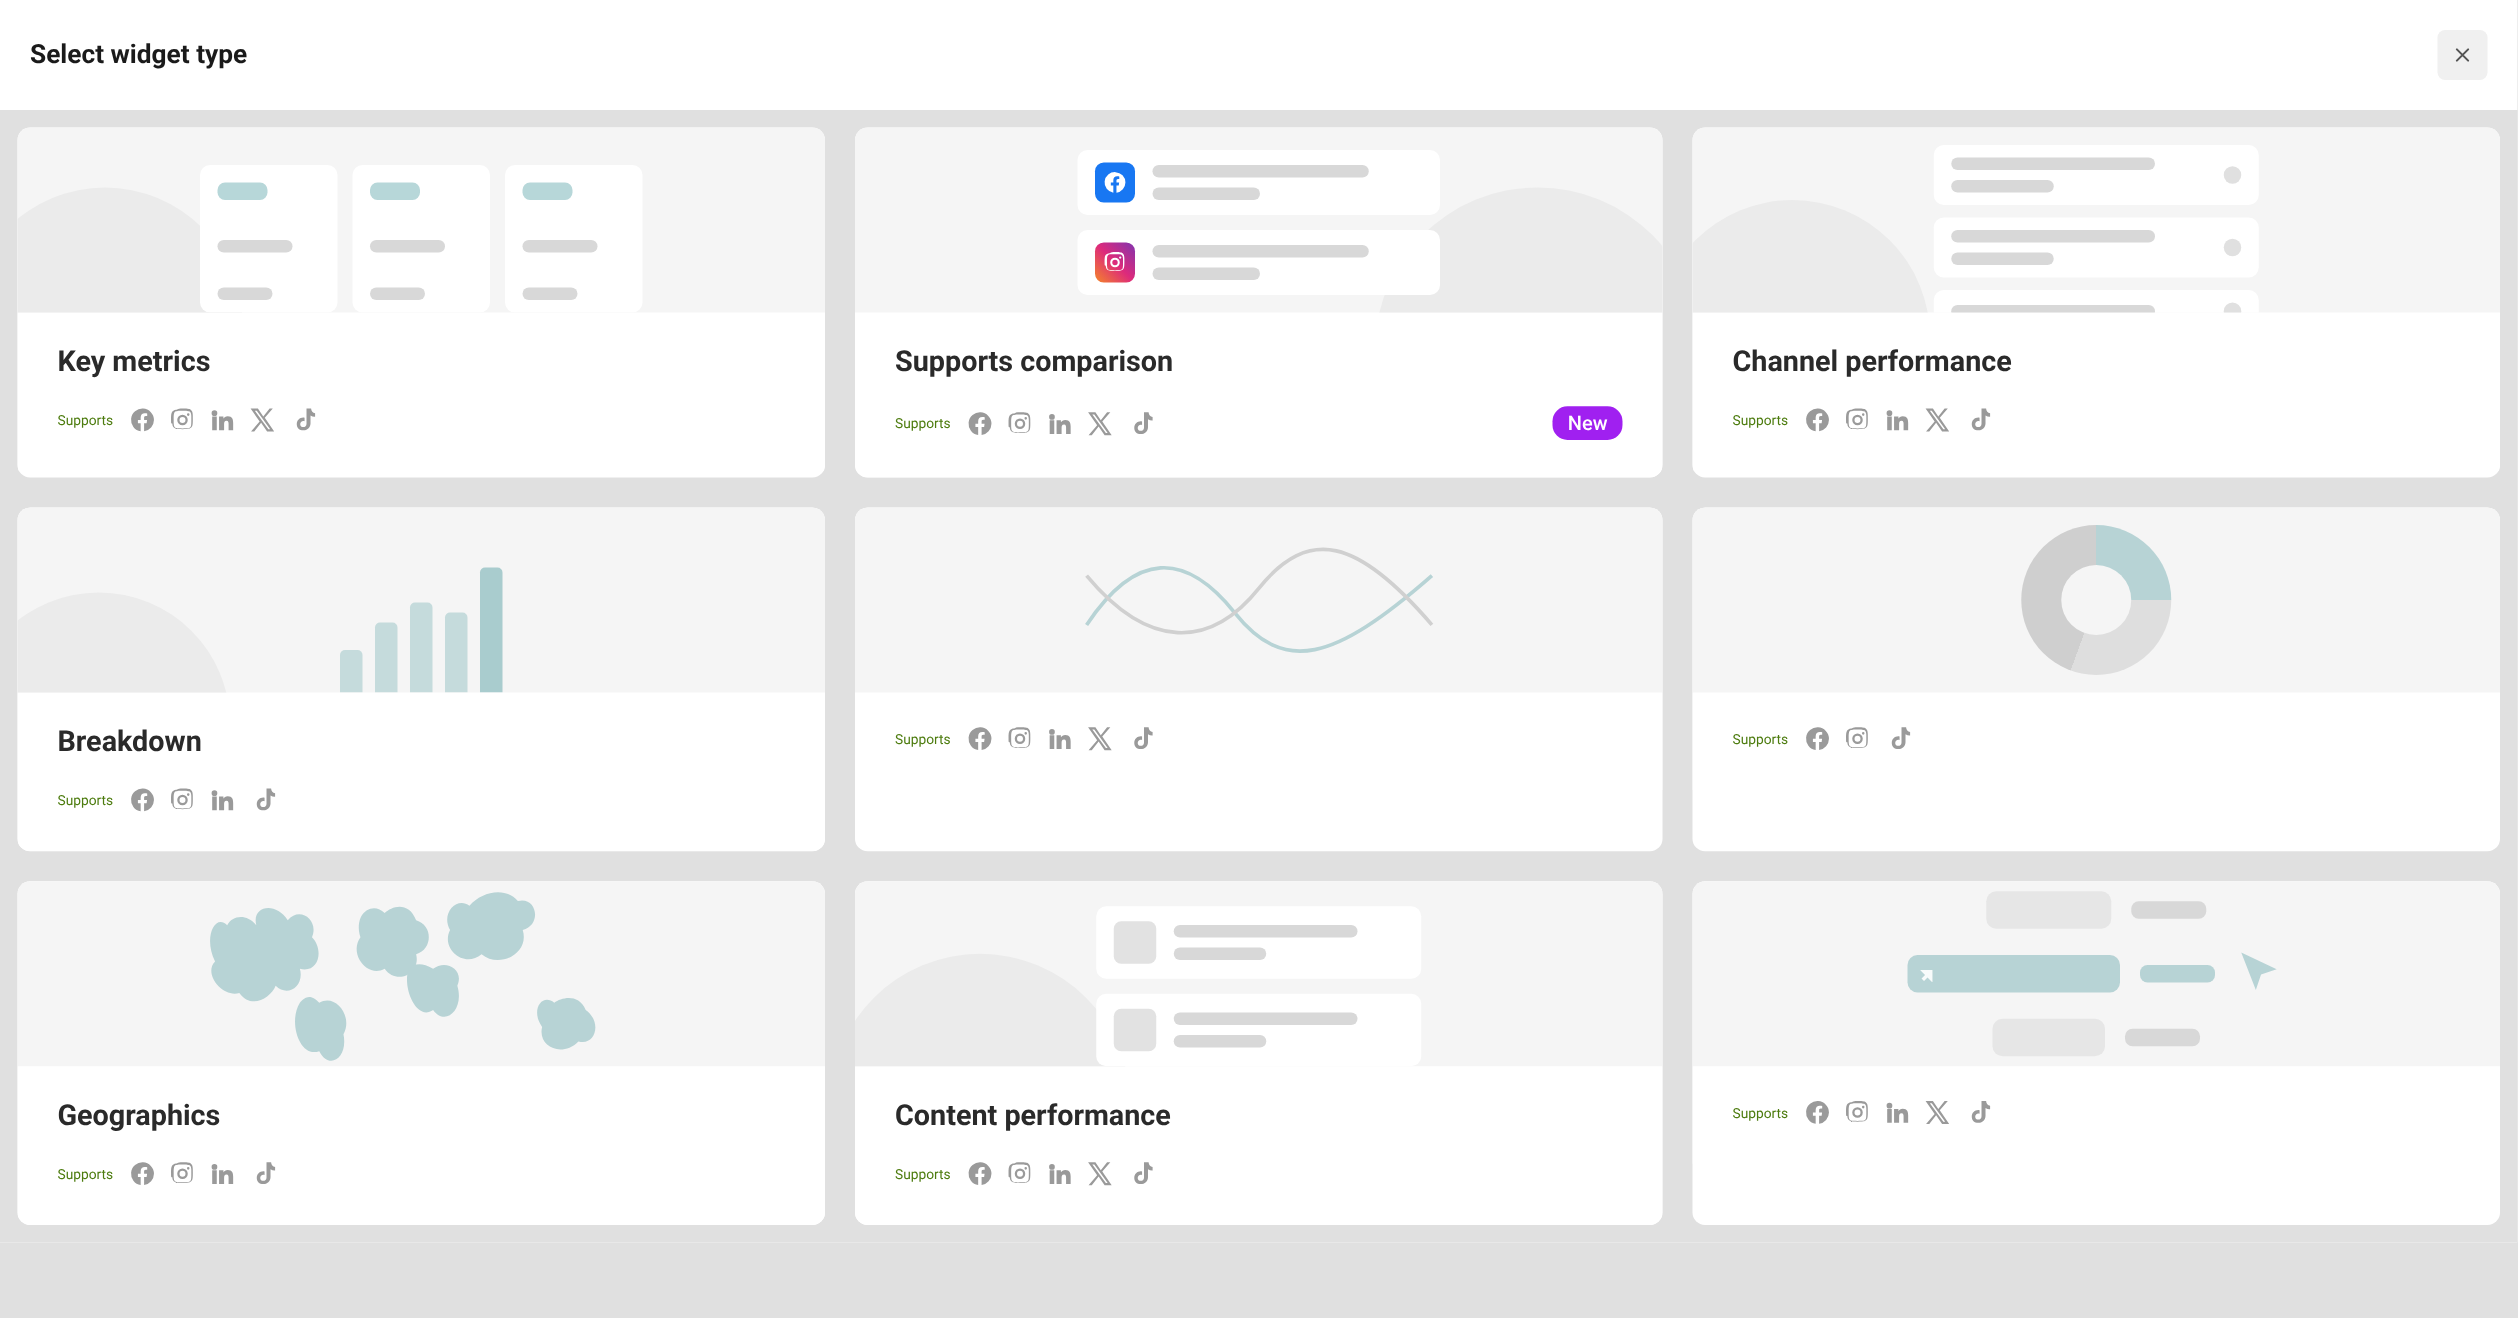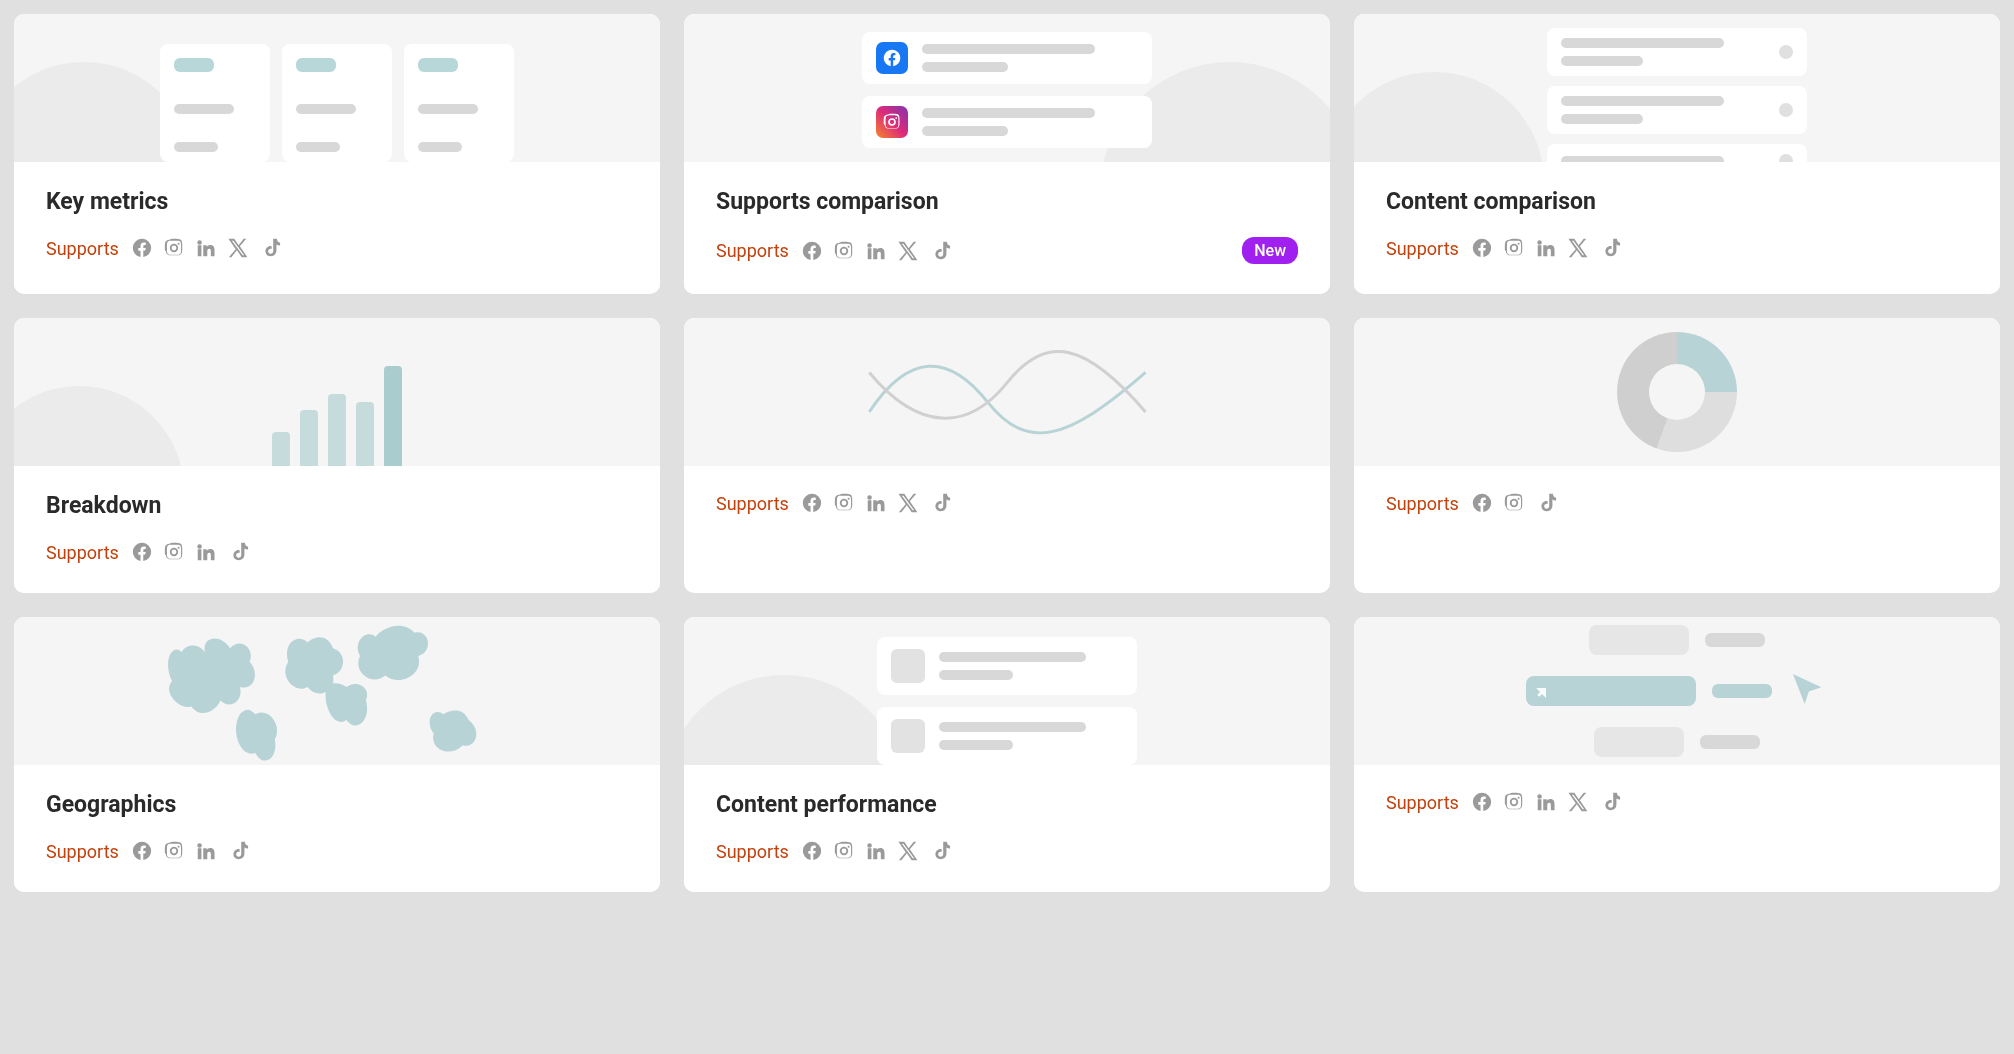--- a/index.html
+++ b/index.html
@@ -71,22 +71,22 @@
   font-weight: 700;
   color: #2a2a2a;
   margin-bottom: 22px;
 }
 .supports-row {
   display: flex;
   align-items: center;
   gap: 12px;
 }
 .supports-label {
-  font-size: 18px;
-  color: #c2410c;
+  font-size: 11px;
+  color: #4d7c0f;
 }
 .icons {
   display: flex;
   gap: 10px;
   align-items: center;
   color: #9a9a9a;
 }
 .icons svg { width: 22px; height: 22px; fill: currentColor; }
 .badge {
   margin-left: auto;
@@ -245,20 +245,28 @@
         <path d="M18 6L6 18M6 6l12 12" stroke="currentColor" stroke-width="2.2" stroke-linecap="round" fill="none"></path>
       </g>
     <g id="i-cursor">
         <path d="M3 3l7 18 2.5-7.5L20 11z"></path>
       </g>
   </defs>
 </svg>
 
 <div class="modal">
 
+  <div class="header">
+    <div class="header-title">Select widget type</div>
+    <div class="close-btn">
+      <svg viewBox="0 0 24 24">
+          <use href="#i-close"></use>
+        </svg>
+    </div>
+  </div>
 
   <div class="grid">
 
     <div class="card">
       <div class="preview pv-key">
         <div class="mini-card">
             <div class="mc-top"></div>
             <div class="mc-b1"></div>
             <div class="mc-b2"></div>
           </div>
@@ -366,21 +374,21 @@
             <div class="ch-dot"></div>
           </div>
         <div class="ch-row">
             <div class="ch-lines">
               <div class="nl1"></div>
             </div>
             <div class="ch-dot"></div>
           </div>
       </div>
       <div class="card-body">
-        <div class="card-title">Content comparison</div>
+        <div class="card-title">Channel performance</div>
         <div class="supports-row card-row">
           <span class="supports-label">Supports</span>
           <span class="icons">
             <svg viewBox="0 0 24 24">
                 <use href="#i-facebook"></use>
               </svg>
             <svg viewBox="0 0 24 24">
                 <use href="#i-instagram"></use>
               </svg>
             <svg viewBox="0 0 24 24">

